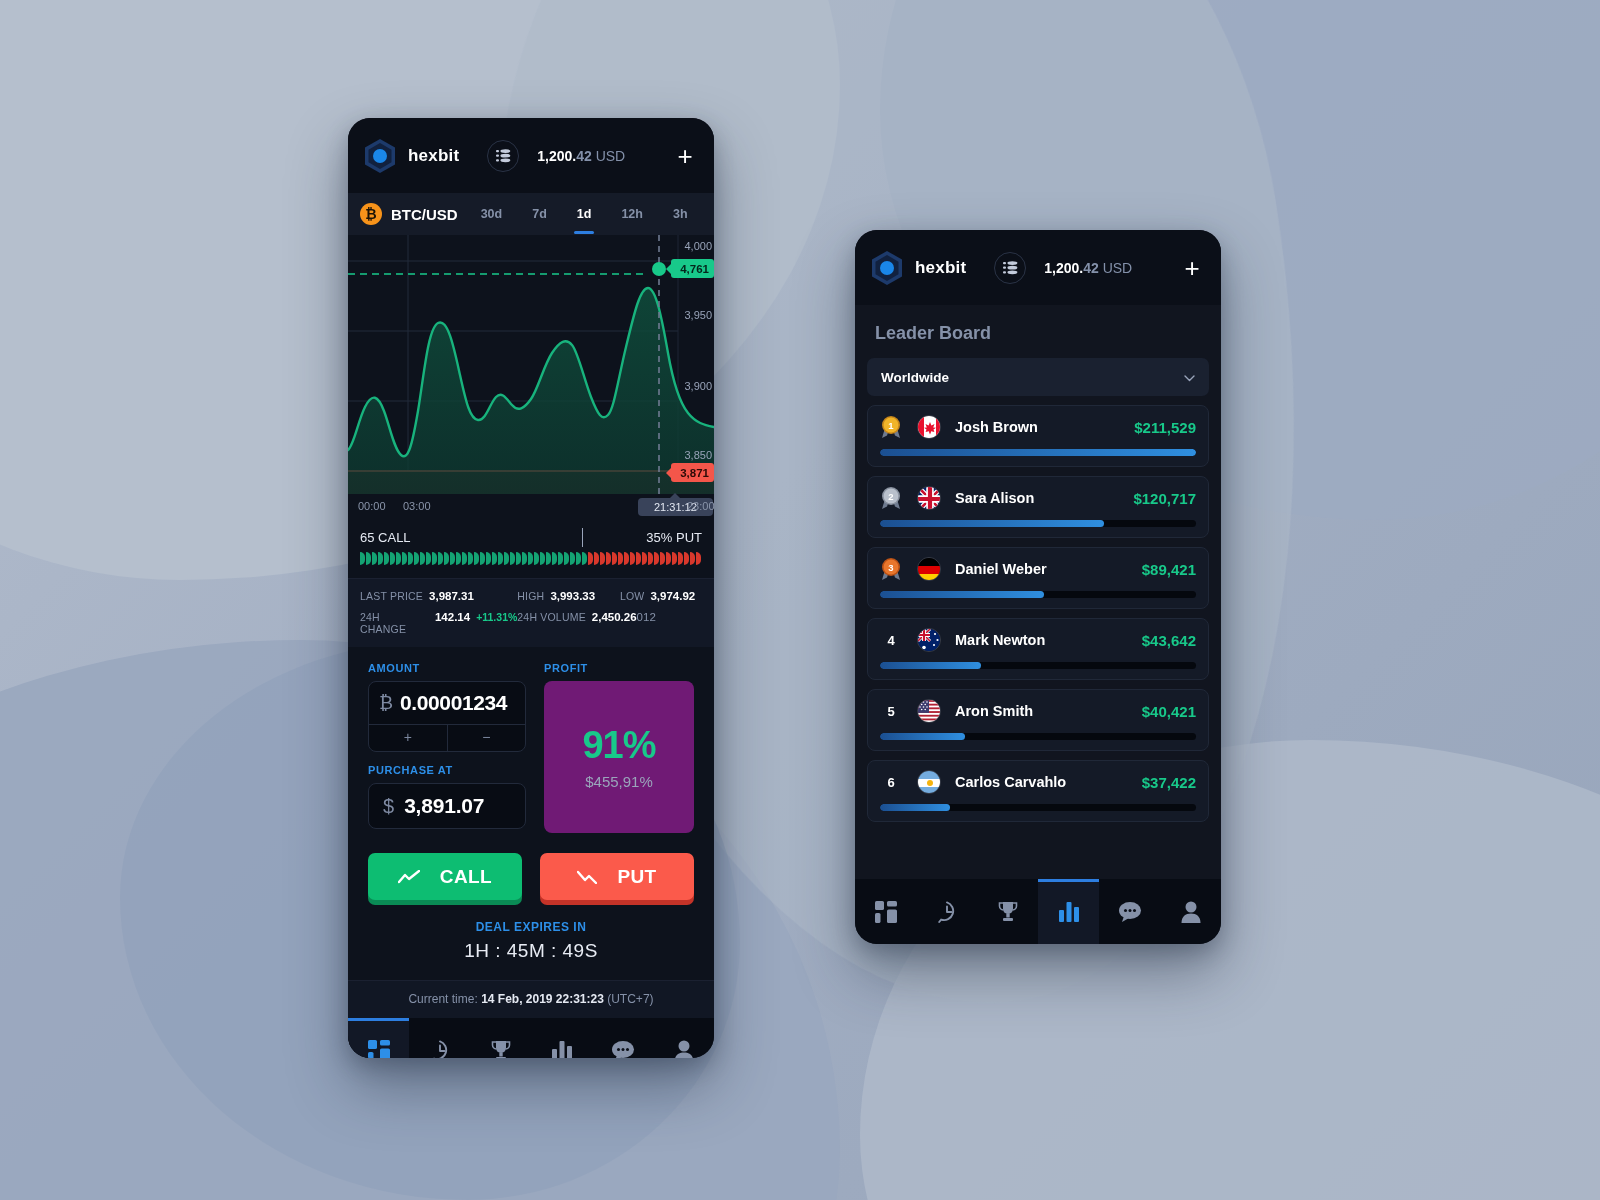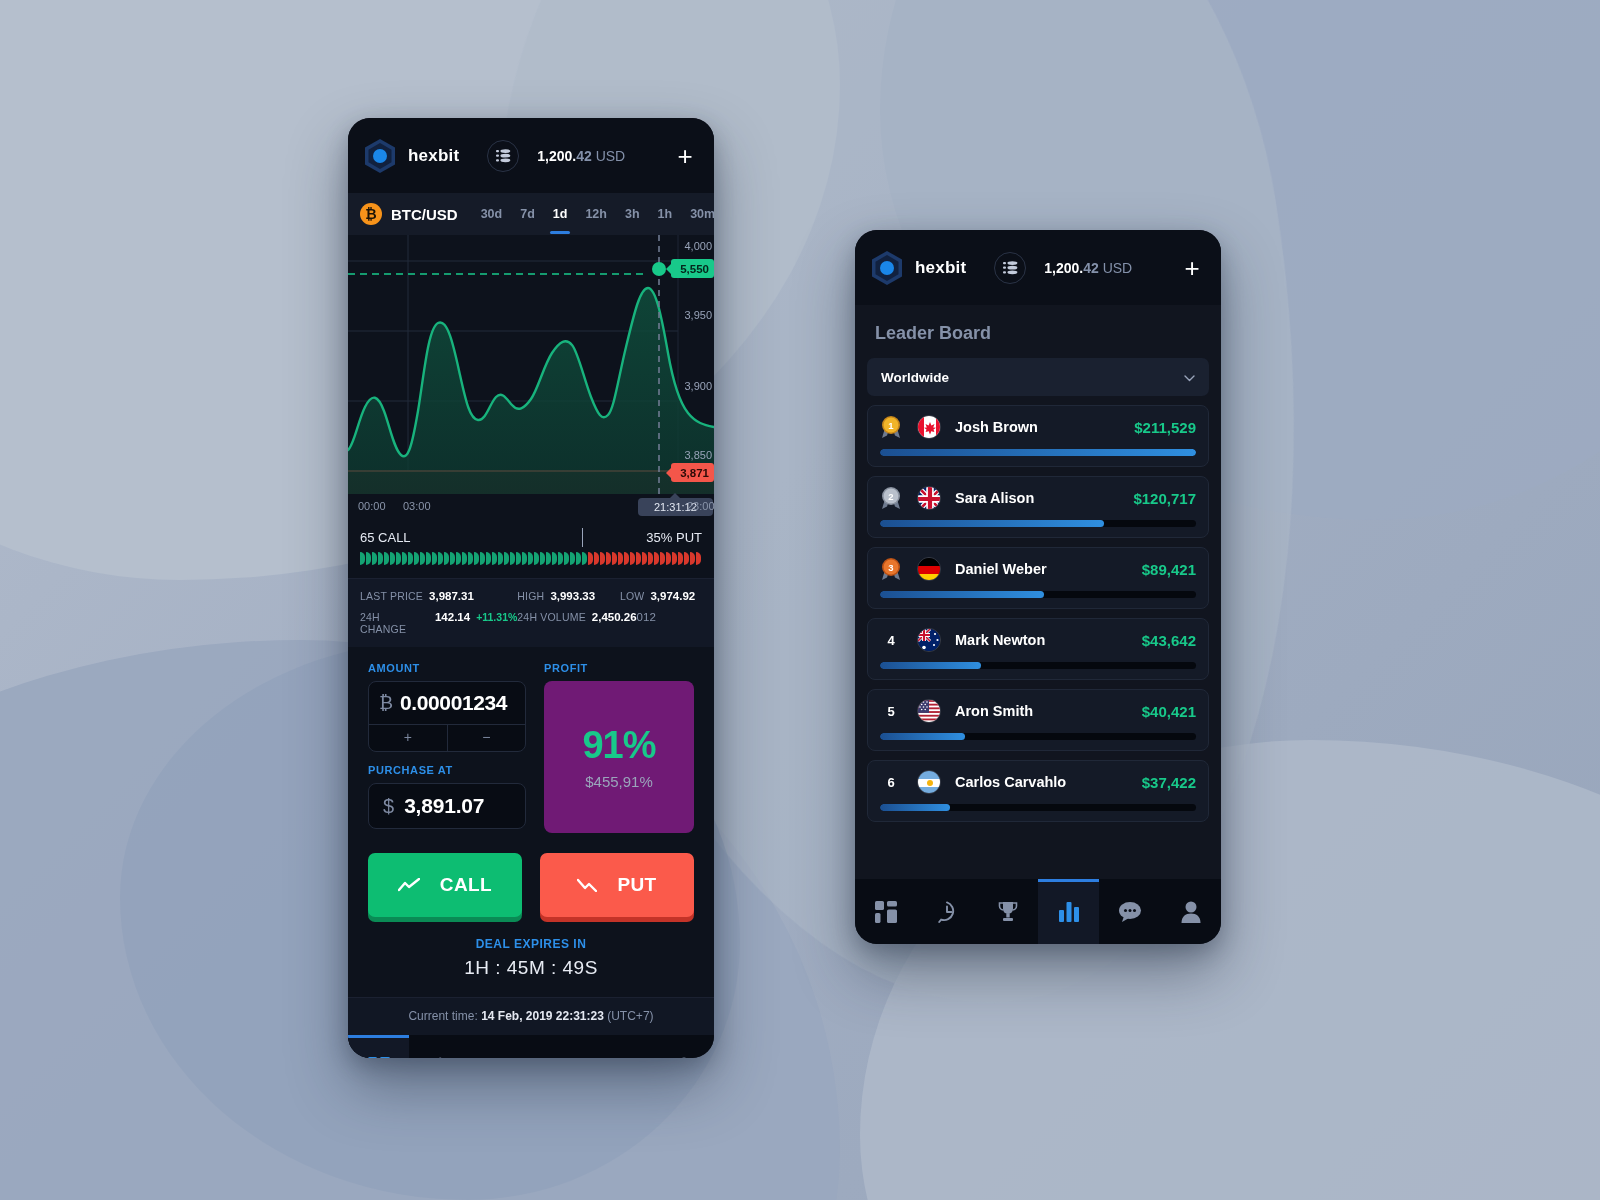--- a/index.html
+++ b/index.html
@@ -39,21 +39,21 @@
   .wallet-btn { width: 32px; height: 32px; border-radius: 50%; border: 1px solid #2a3346; display: flex; align-items: center; justify-content: center; margin-left: 28px; }
   .balance { margin-left: 18px; font-size: 14px; color: #fff; font-weight: bold; white-space: nowrap; }
   .balance .dim { color: #8491aa; font-weight: bold; }
   .balance .cur { color: #8491aa; font-weight: normal; }
   .plus-btn { margin-left: auto; color: #fff; font-size: 26px; line-height: 1; width: 26px; text-align: center; font-weight: 300; }
 
   
   .pairbar { display: flex; align-items: center; height: 42px; background: #151b28; padding-left: 12px; }
   .btc-coin { width: 22px; height: 22px; border-radius: 50%; background: #f7931a; color: #1b1205; font-size: 14px; font-weight: bold; display: flex; align-items: center; justify-content: center; flex: 0 0 auto; }
   .pair-name { color: #fff; font-size: 15px; font-weight: bold; margin-left: 9px; }
-  .tfs { display: flex; align-items: center; margin-left: 14px; gap: 0; flex: 1 1 auto; }
+  .tfs { display: flex; align-items: center; margin-left: 14px; gap: 12px; flex: 1 1 auto; }
   .tf { color: #8591a8; font-size: 12.5px; font-weight: bold; padding: 12px 9px 13px; position: relative; }
   .tf.active { color: #fff; }
   .tf.active::after { content: ""; position: absolute; left: 6px; right: 6px; bottom: 0; height: 3px; background: #2d7ee0; border-radius: 2px; }
 
   
   .chart-wrap { position: relative; height: 285px; background: #0d121c; overflow: hidden; }
   .chart-svg { position: absolute; left: 0; top: 0; }
   .axis-labels { position: absolute; right: 0; top: 0; bottom: 0; width: 46px; }
   .axis-lbl { position: absolute; right: 2px; color: #98a3b8; font-size: 11px; white-space: nowrap; }
   .price-tag { position: absolute; height: 19px; display: flex; align-items: center; padding: 0 5px 0 9px; font-size: 11.5px; font-weight: bold; color: #05261a; border-radius: 3px; }
@@ -104,21 +104,21 @@
   .step + .step { border-left: 1px solid #222a3b; }
   .purchase-box { background: #080c14; border: 1px solid #222a3b; border-radius: 8px; display: flex; align-items: center; gap: 10px; padding: 10px 14px; }
   .purchase-sym { color: #7e8aa2; font-size: 20px; font-weight: 300; }
   .purchase-num { color: #fff; font-size: 21px; font-weight: bold; letter-spacing: -.2px; }
   .profit-box { background: #701a75; border-radius: 8px; height: 152px; display: flex; flex-direction: column; align-items: center; justify-content: center; }
   .profit-pct { color: #18c98a; font-size: 38px; font-weight: bold; letter-spacing: -1px; }
   .profit-amt { color: #9aa5bb; font-size: 15px; margin-top: 6px; }
 
   
   .actions { display: flex; gap: 18px; padding: 20px 20px 0; background: #0d121c; }
-  .act { flex: 1; height: 64px; border-radius: 7px; display: flex; align-items: center; justify-content: center; gap: 20px; color: #fff; font-size: 19px; font-weight: bold; letter-spacing: .4px; }
+  .act { flex: 1; height: 47px; border-radius: 7px; display: flex; align-items: center; justify-content: center; gap: 20px; color: #fff; font-size: 19px; font-weight: bold; letter-spacing: .4px; }
   .act-call { background: #0dbd72; box-shadow: 0 5px 0 #0a8b55; }
   .act-put { background: #fb5a4b; box-shadow: 0 5px 0 #c43328; }
   .act svg { display: block; }
 
   .expire { background: #0d121c; text-align: center; padding: 20px 0 18px; }
   .expire-k { color: #2d8fe8; font-size: 12px; font-weight: bold; letter-spacing: .5px; }
   .expire-v { color: #e8ecf4; font-size: 19px; margin-top: 6px; letter-spacing: .5px; }
   .curtime { background: #111724; border-top: 1px solid #1b2131; text-align: center; padding: 11px 0 12px; color: #8591a8; font-size: 12px; }
   .curtime b { color: #e5e9f2; font-weight: bold; }
 
@@ -231,21 +231,21 @@
 
     <div class="axis-labels">
       <div class="axis-lbl" style="top:5px">4,000</div>
       <div class="axis-lbl" style="top:74px">3,950</div>
       <div class="axis-lbl" style="top:145px">3,900</div>
       <div class="axis-lbl" style="top:214px">3,850</div>
     </div>
 
     <div class="price-tag tag-green" style="right:0; top:24px">
       <span class="tag-arrow"></span>
-        <span>5,550</span>
+        <span>4,761</span>
     </div>
     <div class="price-tag tag-red" style="right:0; top:228px">
       <span class="tag-arrow"></span>
         <span>3,871</span>
     </div>
 
     <div class="xaxis">
       <div class="xlbl" style="left:10px">00:00</div>
       <div class="xlbl" style="left:55px">03:00</div>
       <div class="xpill" style="left:290px">21:31:12</div>

